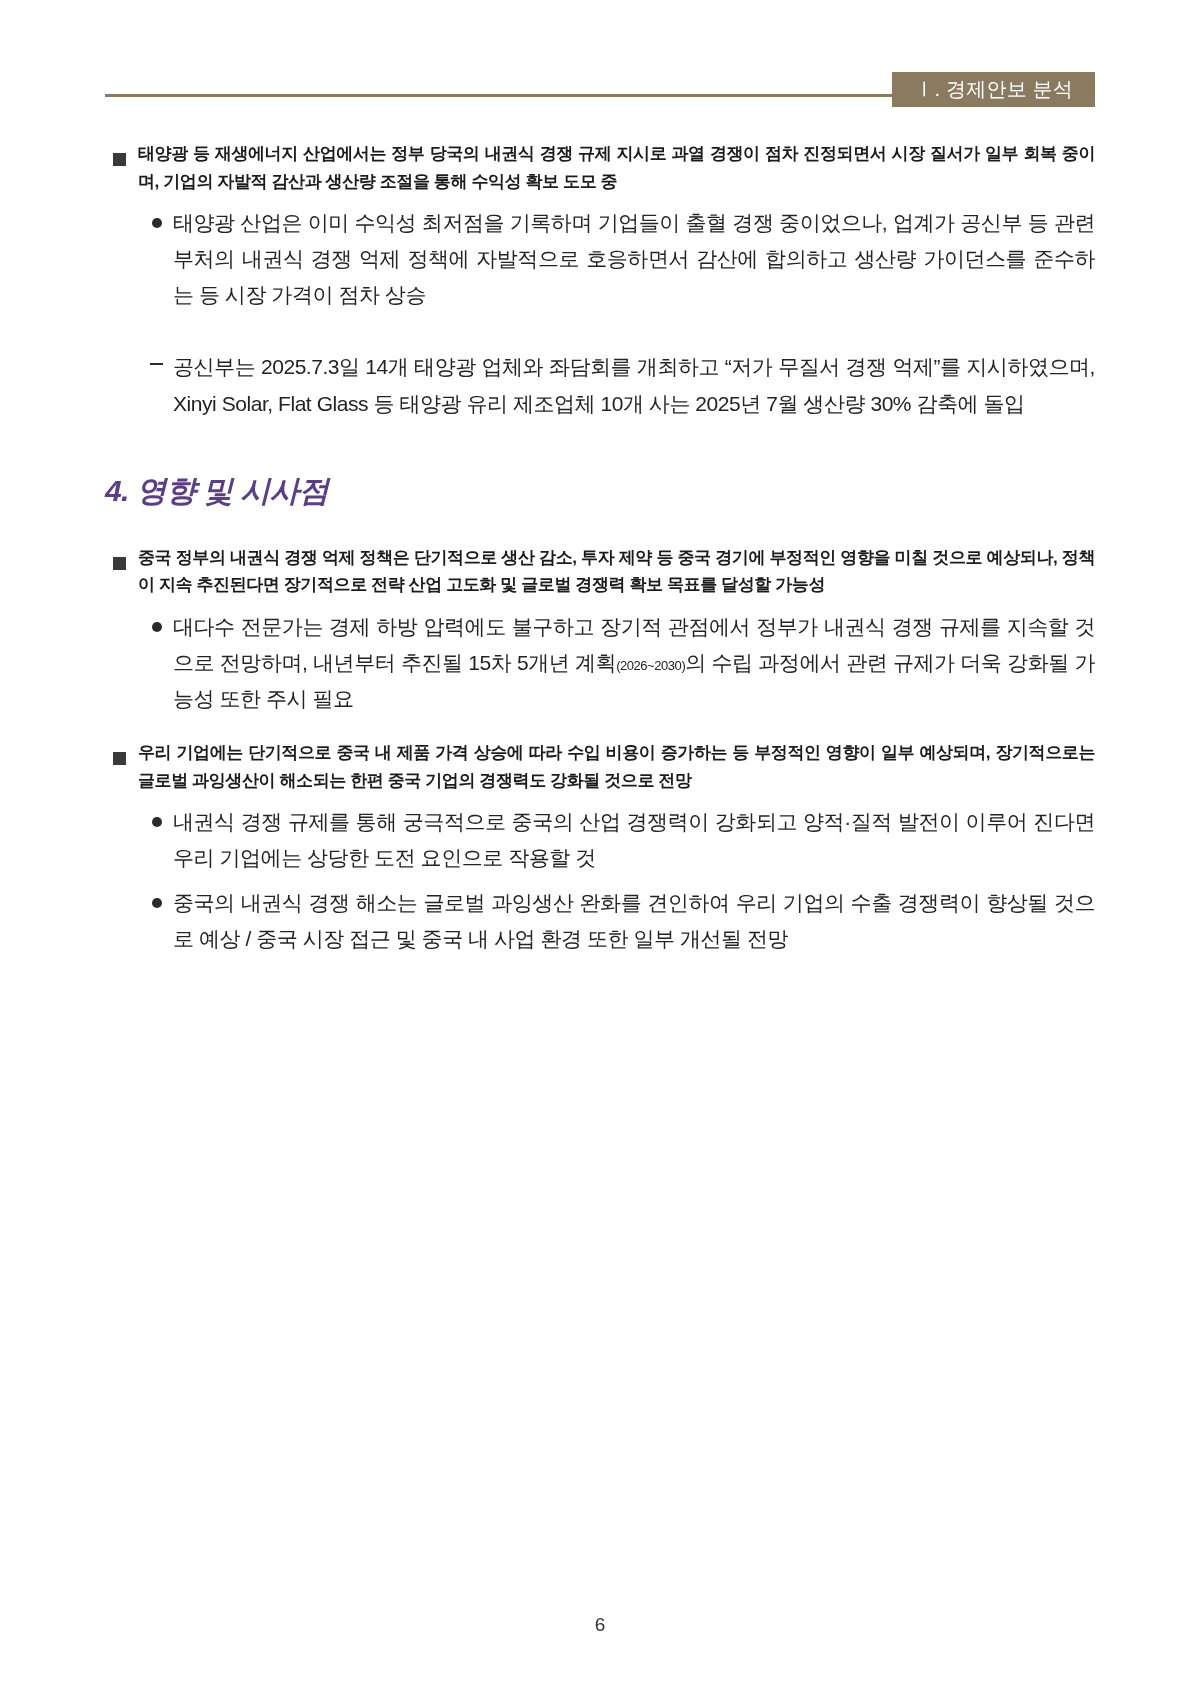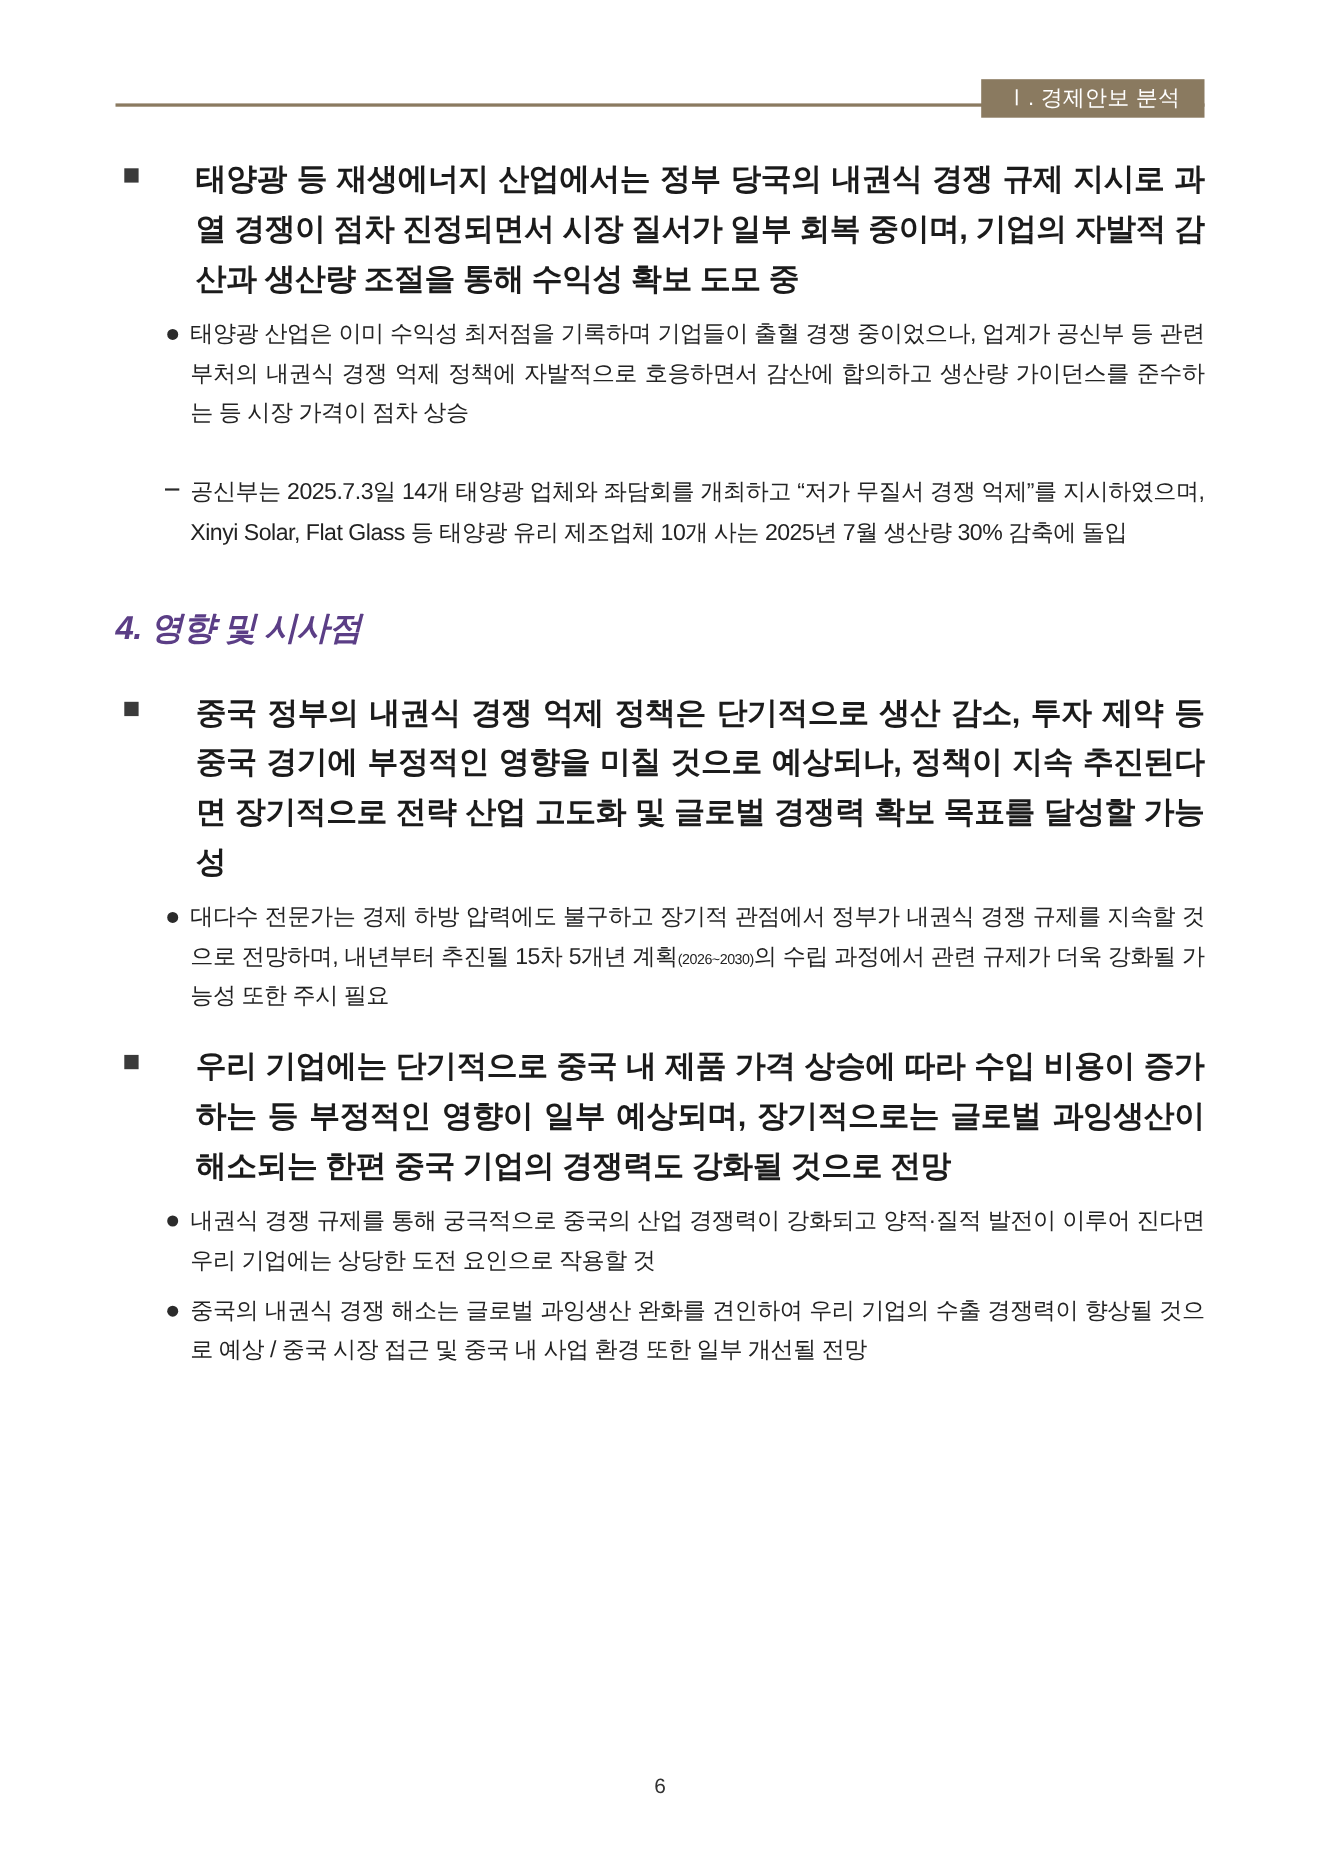--- a/index.html
+++ b/index.html
@@ -61,28 +61,27 @@
   }
   .lv1 .sq {
     position: absolute;
     left: 8px;
     top: 13px;
     width: 13px;
     height: 13px;
     background: #3a3a3a;
   }
   .lv1 .txt {
-    font-size: 28px;
+    font-size: 17px;
     font-weight: bold;
     line-height: 1.62;
     letter-spacing: -0.4px;
     text-align: justify;
     text-justify: inter-character;
     color: #1b1b1b;
-    margin-left: 40px;
   }
 
   
   .lv2 {
     position: relative;
     padding-left: 68px;
     margin-top: 9px;
   }
   .lv2 .dot {
     position: absolute;

